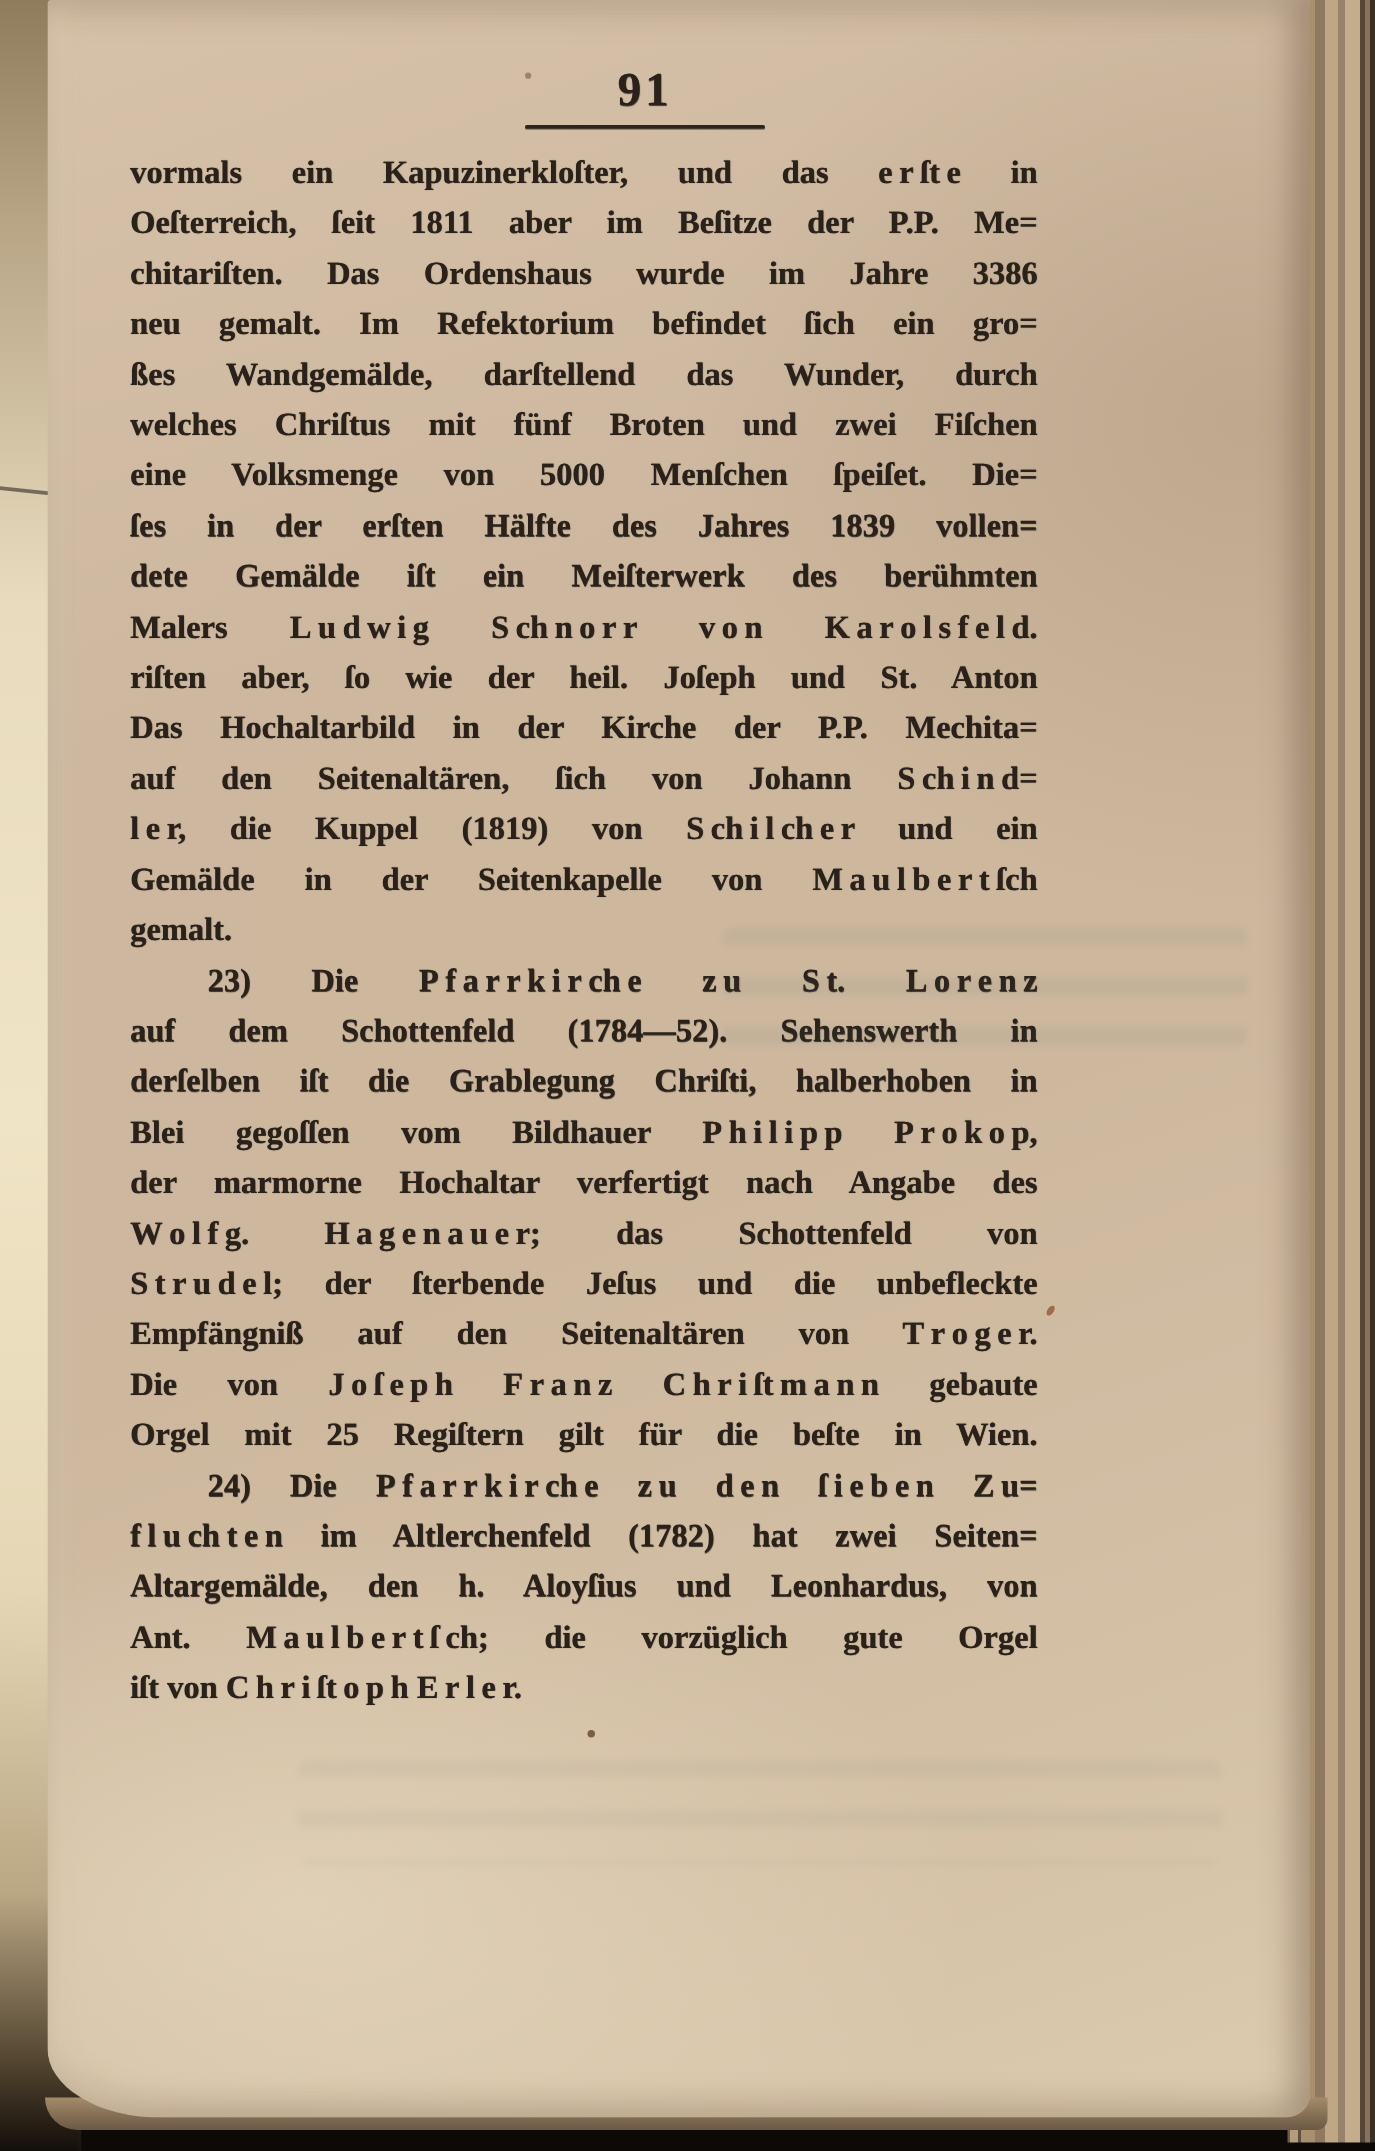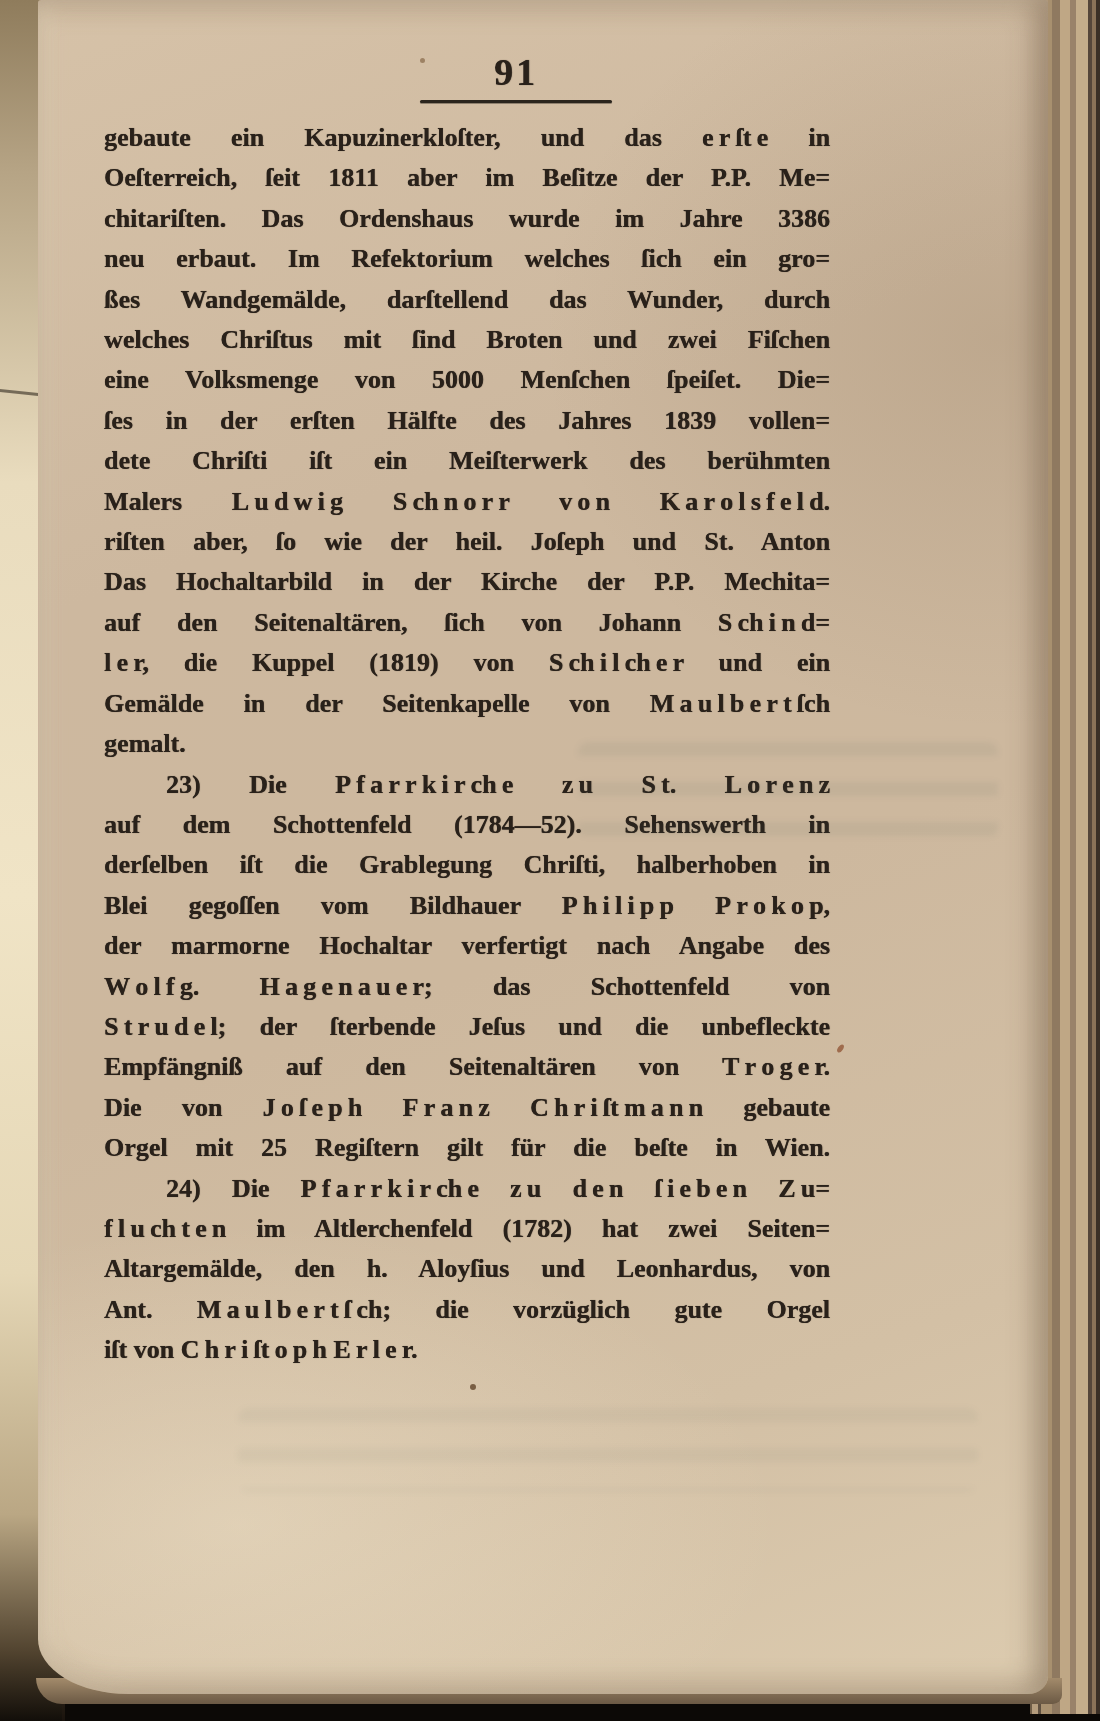--- a/index.html
+++ b/index.html
@@ -115,29 +115,29 @@
   <div class="fold-line"></div>
 
   <div class="page-stack"></div>
   <div class="bottom-edge"></div>
 
   <div class="page">
     <div class="page-number">91</div>
     <div class="header-rule"></div>
 
     <div class="textblock">
-        <div class="line">gebaute ein Kapuzinerkloſter, und das e r ſt e in</div>
+        <div class="line">vormals ein Kapuzinerkloſter, und das e r ſt e in</div>
         <div class="line">Oeſterreich, ſeit 1811 aber im Beſitze der P.P. Me=</div>
         <div class="line">chitariſten. Das Ordenshaus wurde im Jahre 3386</div>
-        <div class="line">neu erbaut. Im Refektorium welches ſich ein gro=</div>
+        <div class="line">neu gemalt. Im Refektorium befindet ſich ein gro=</div>
         <div class="line">ßes Wandgemälde, darſtellend das Wunder, durch</div>
-        <div class="line">welches Chriſtus mit ſind Broten und zwei Fiſchen</div>
+        <div class="line">welches Chriſtus mit fünf Broten und zwei Fiſchen</div>
         <div class="line">eine Volksmenge von 5000 Menſchen ſpeiſet. Die=</div>
         <div class="line">ſes in der erſten Hälfte des Jahres 1839 vollen=</div>
-        <div class="line">dete Chriſti iſt ein Meiſterwerk des berühmten</div>
+        <div class="line">dete Gemälde iſt ein Meiſterwerk des berühmten</div>
         <div class="line">Malers L u d w i g S ch n o r r v o n K a r o l s f e l d.</div>
         <div class="line">riſten aber, ſo wie der heil. Joſeph und St. Anton</div>
         <div class="line">Das Hochaltarbild in der Kirche der P.P. Mechita=</div>
         <div class="line">auf den Seitenaltären, ſich von Johann S ch i n d=</div>
         <div class="line">l e r, die Kuppel (1819) von S ch i l ch e r und ein</div>
         <div class="line">Gemälde in der Seitenkapelle von M a u l b e r t ſch</div>
         <div class="line nojust">gemalt.</div>
         <div class="line indent">23) Die P f a r r k i r ch e z u S t. L o r e n z</div>
         <div class="line">auf dem Schottenfeld (1784—52). Sehenswerth in</div>
         <div class="line">derſelben iſt die Grablegung Chriſti, halberhoben in</div>

